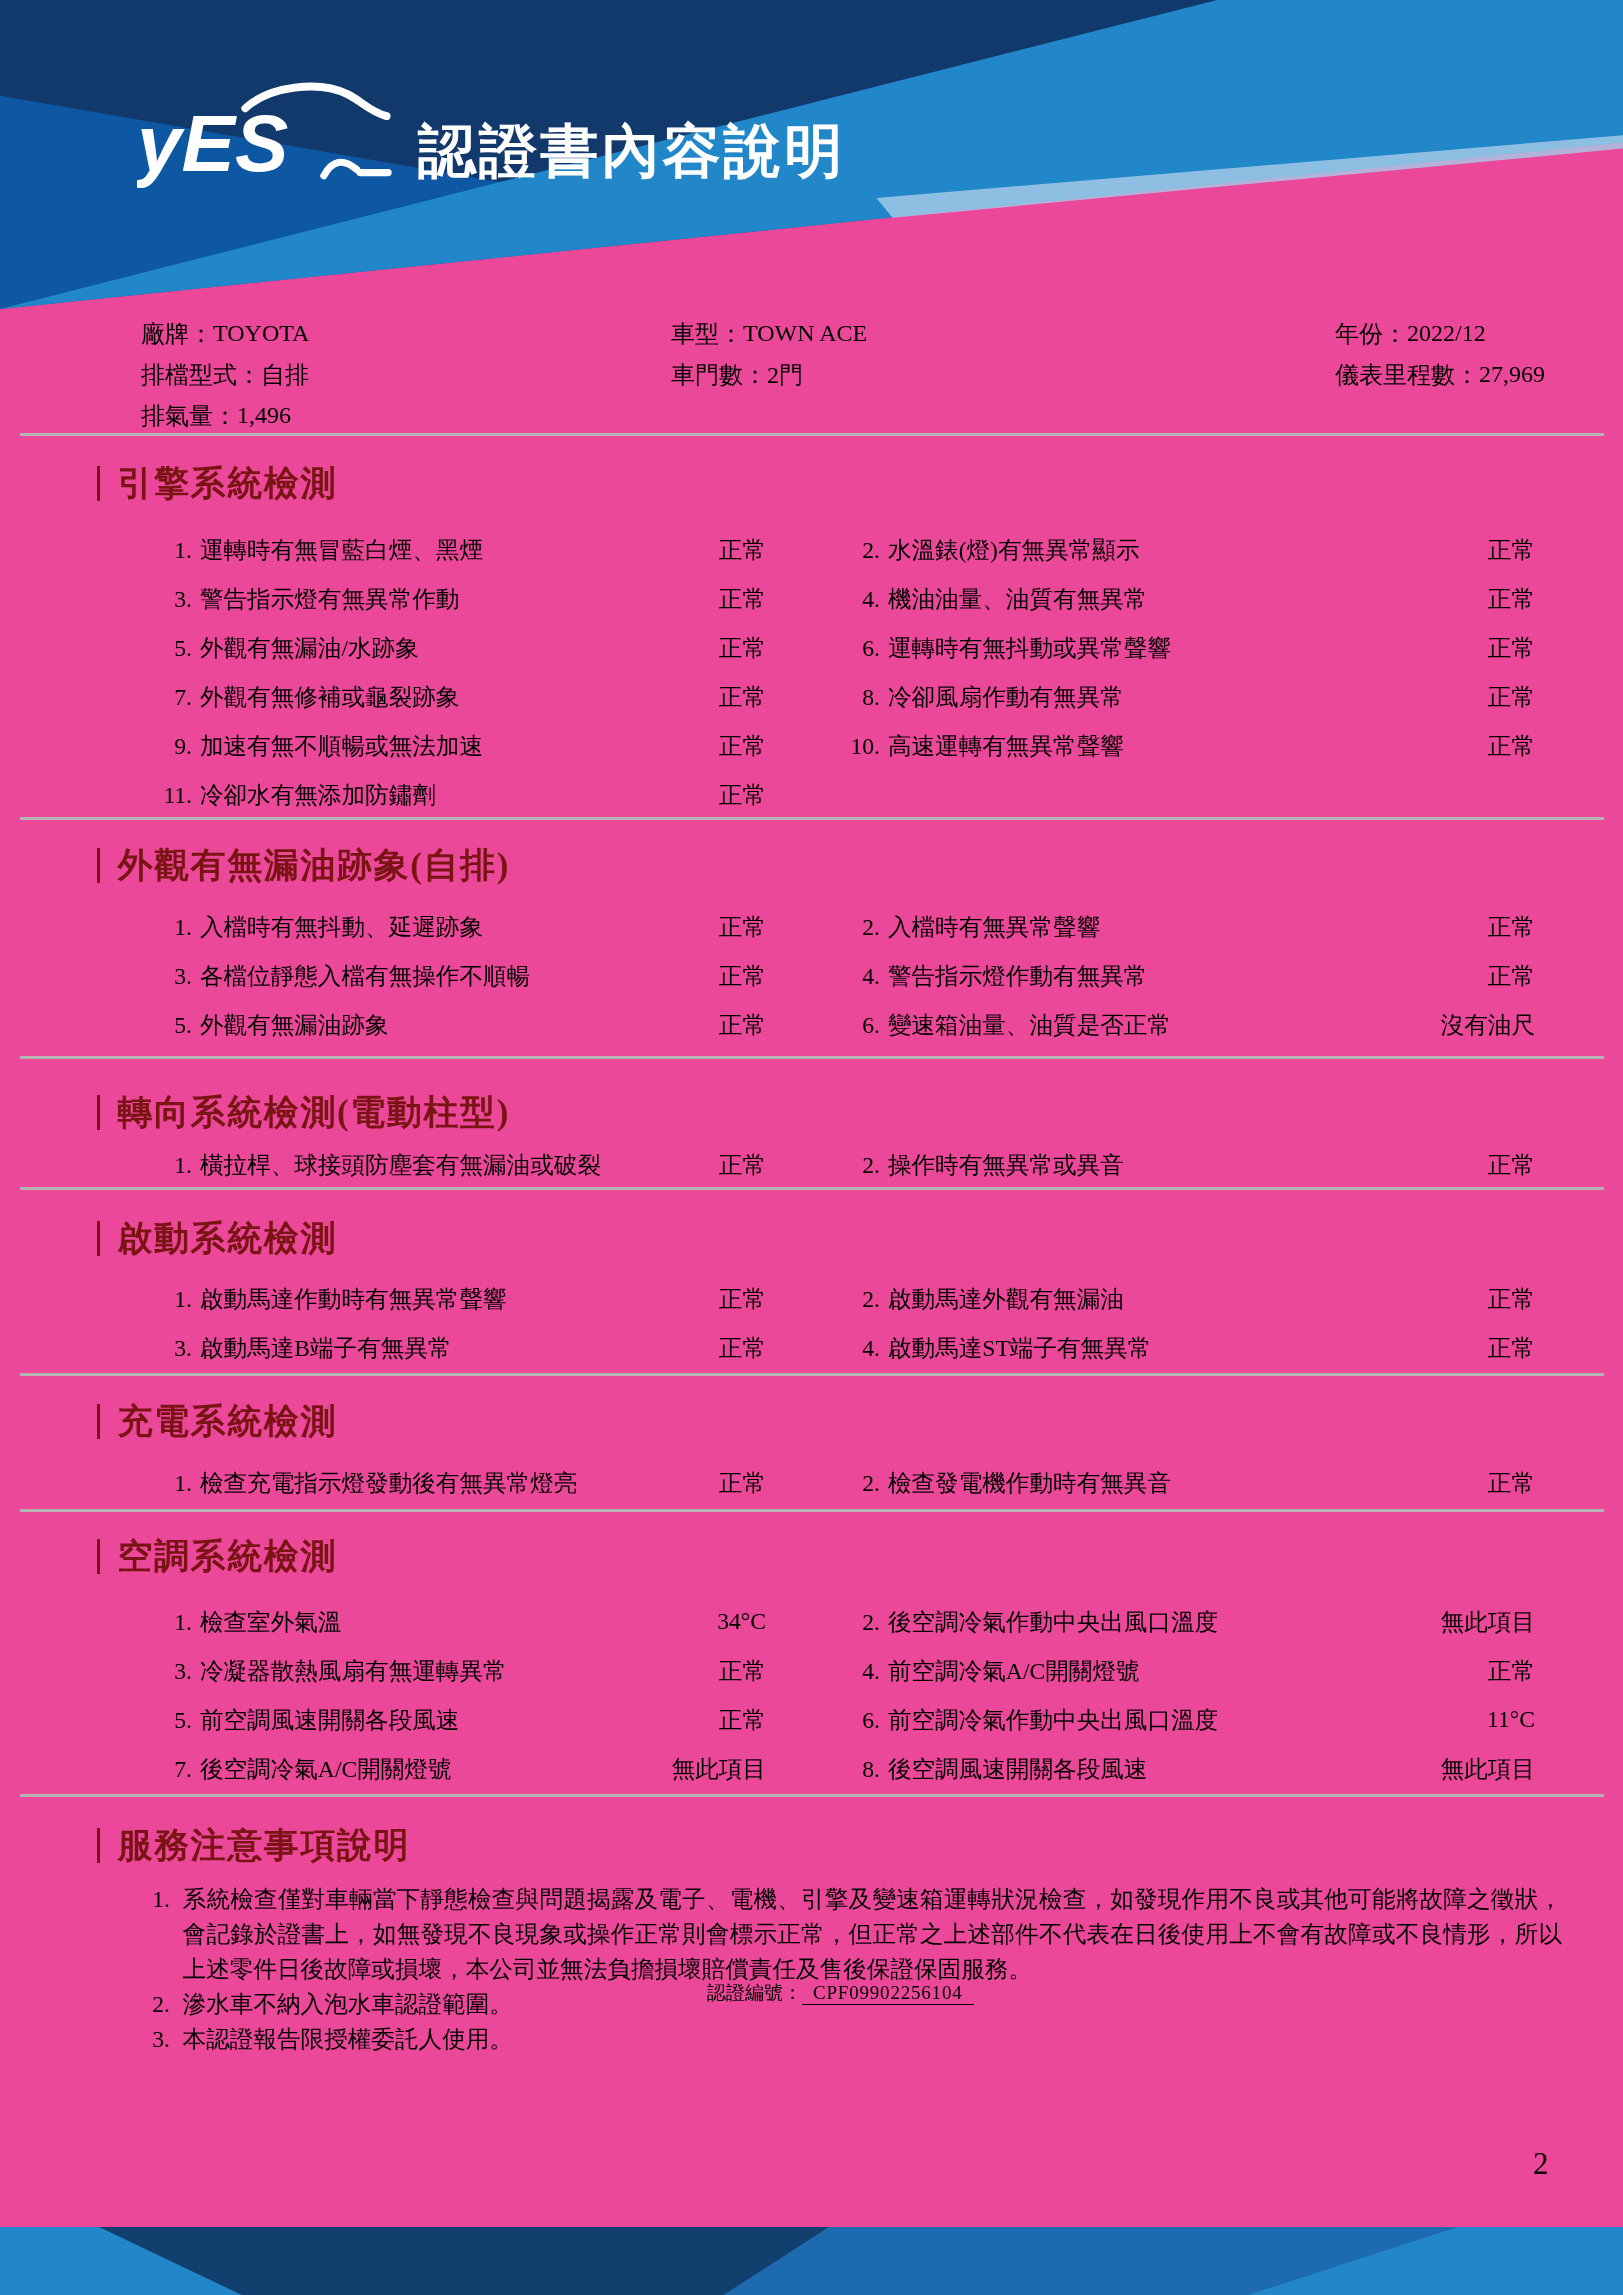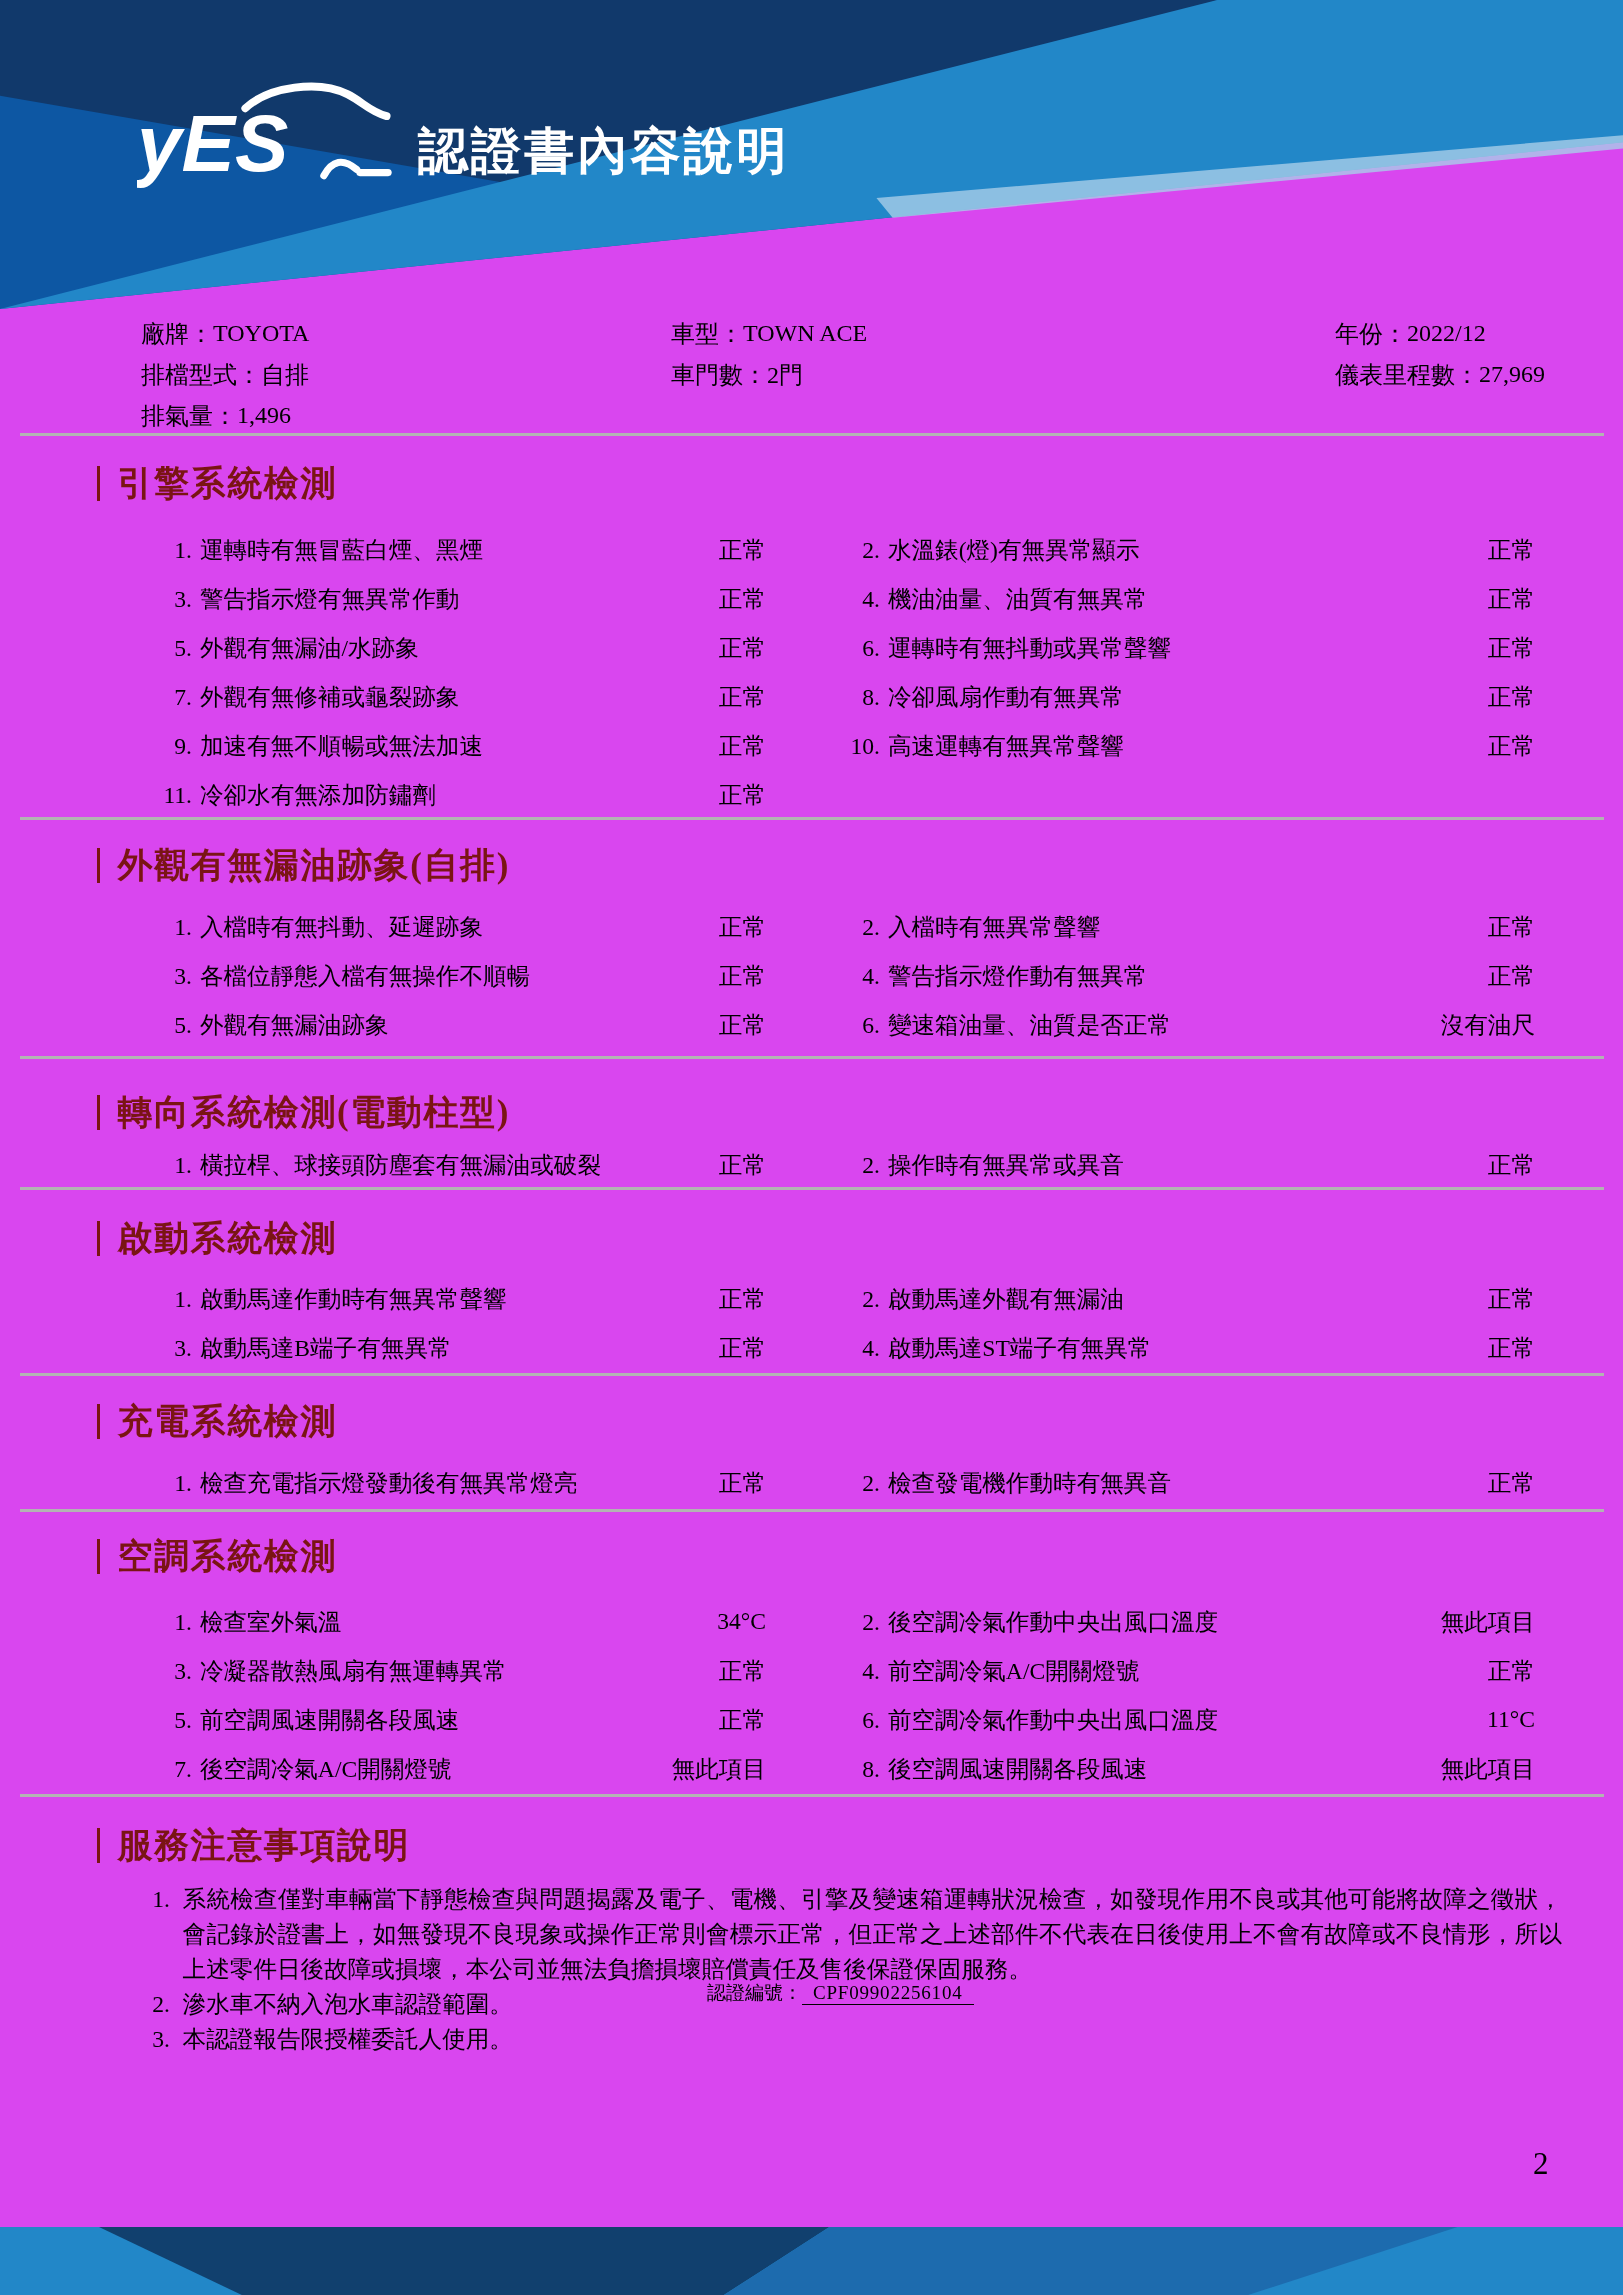--- a/index.html
+++ b/index.html
@@ -1,30 +1,30 @@
 <!DOCTYPE html>
 <html style="font-size:12.6px"><head>
 <meta charset="utf-8">
 <style>
   html,body{margin:0;padding:0;background:#e8e8e8;}
   .page{
-    position:relative;width:1623px;height:2295px;background:#d946ef;
+    position:relative;width:1623px;height:2295px;background:#ec4899;
     font-family:"Liberation Serif","DejaVu Serif",serif;color:#000;overflow:hidden;text-decoration:underline;
   }
   
   .header{position:absolute;top:0;left:0;width:1623px;height:330px;}
   .hshape{position:absolute;top:0;left:0;width:100%;height:100%;}
   .h-base{background:#0d57a3;clip-path:polygon(0 0,100% 0,100% 43.1%,0 93.6%);}
   .h-navy{background:#11396b;clip-path:polygon(0 0,75% 0,40% 63%,0 29%);}
   .h-bright{background:#2287c8;clip-path:polygon(75% 0,100% 0,100% 43.1%,0 93.6%);}
   .h-streak{background:#a7cde8;opacity:.8;clip-path:polygon(54% 60%,100% 41%,100% 45%,55% 66%);}
   .header-content{position:absolute;top:75px;left:137px;display:flex;align-items:center;}
   .logo-svg{display:block;}
   .header-title{
-    color:#ffffff;font-size:50px;font-weight:bold;letter-spacing:3.1px;
+    color:#ffffff;font-size:58px;font-weight:bold;letter-spacing:3.1px;
     font-family:"Liberation Sans","DejaVu Sans",sans-serif;margin-left:22px;margin-top:19px;
   }
   
   .vehicle-info{position:absolute;top:313px;left:0;width:1623px;
     display:grid;grid-template-columns:530px 664px 1fr;padding-left:141px;box-sizing:border-box;
     font-size:24px;}
   .vehicle-info .cell{height:41px;display:flex;align-items:center;}
   
   .divider{position:absolute;left:19.6px;width:1584px;height:3.1px;background:#b3b3b3;}
   

